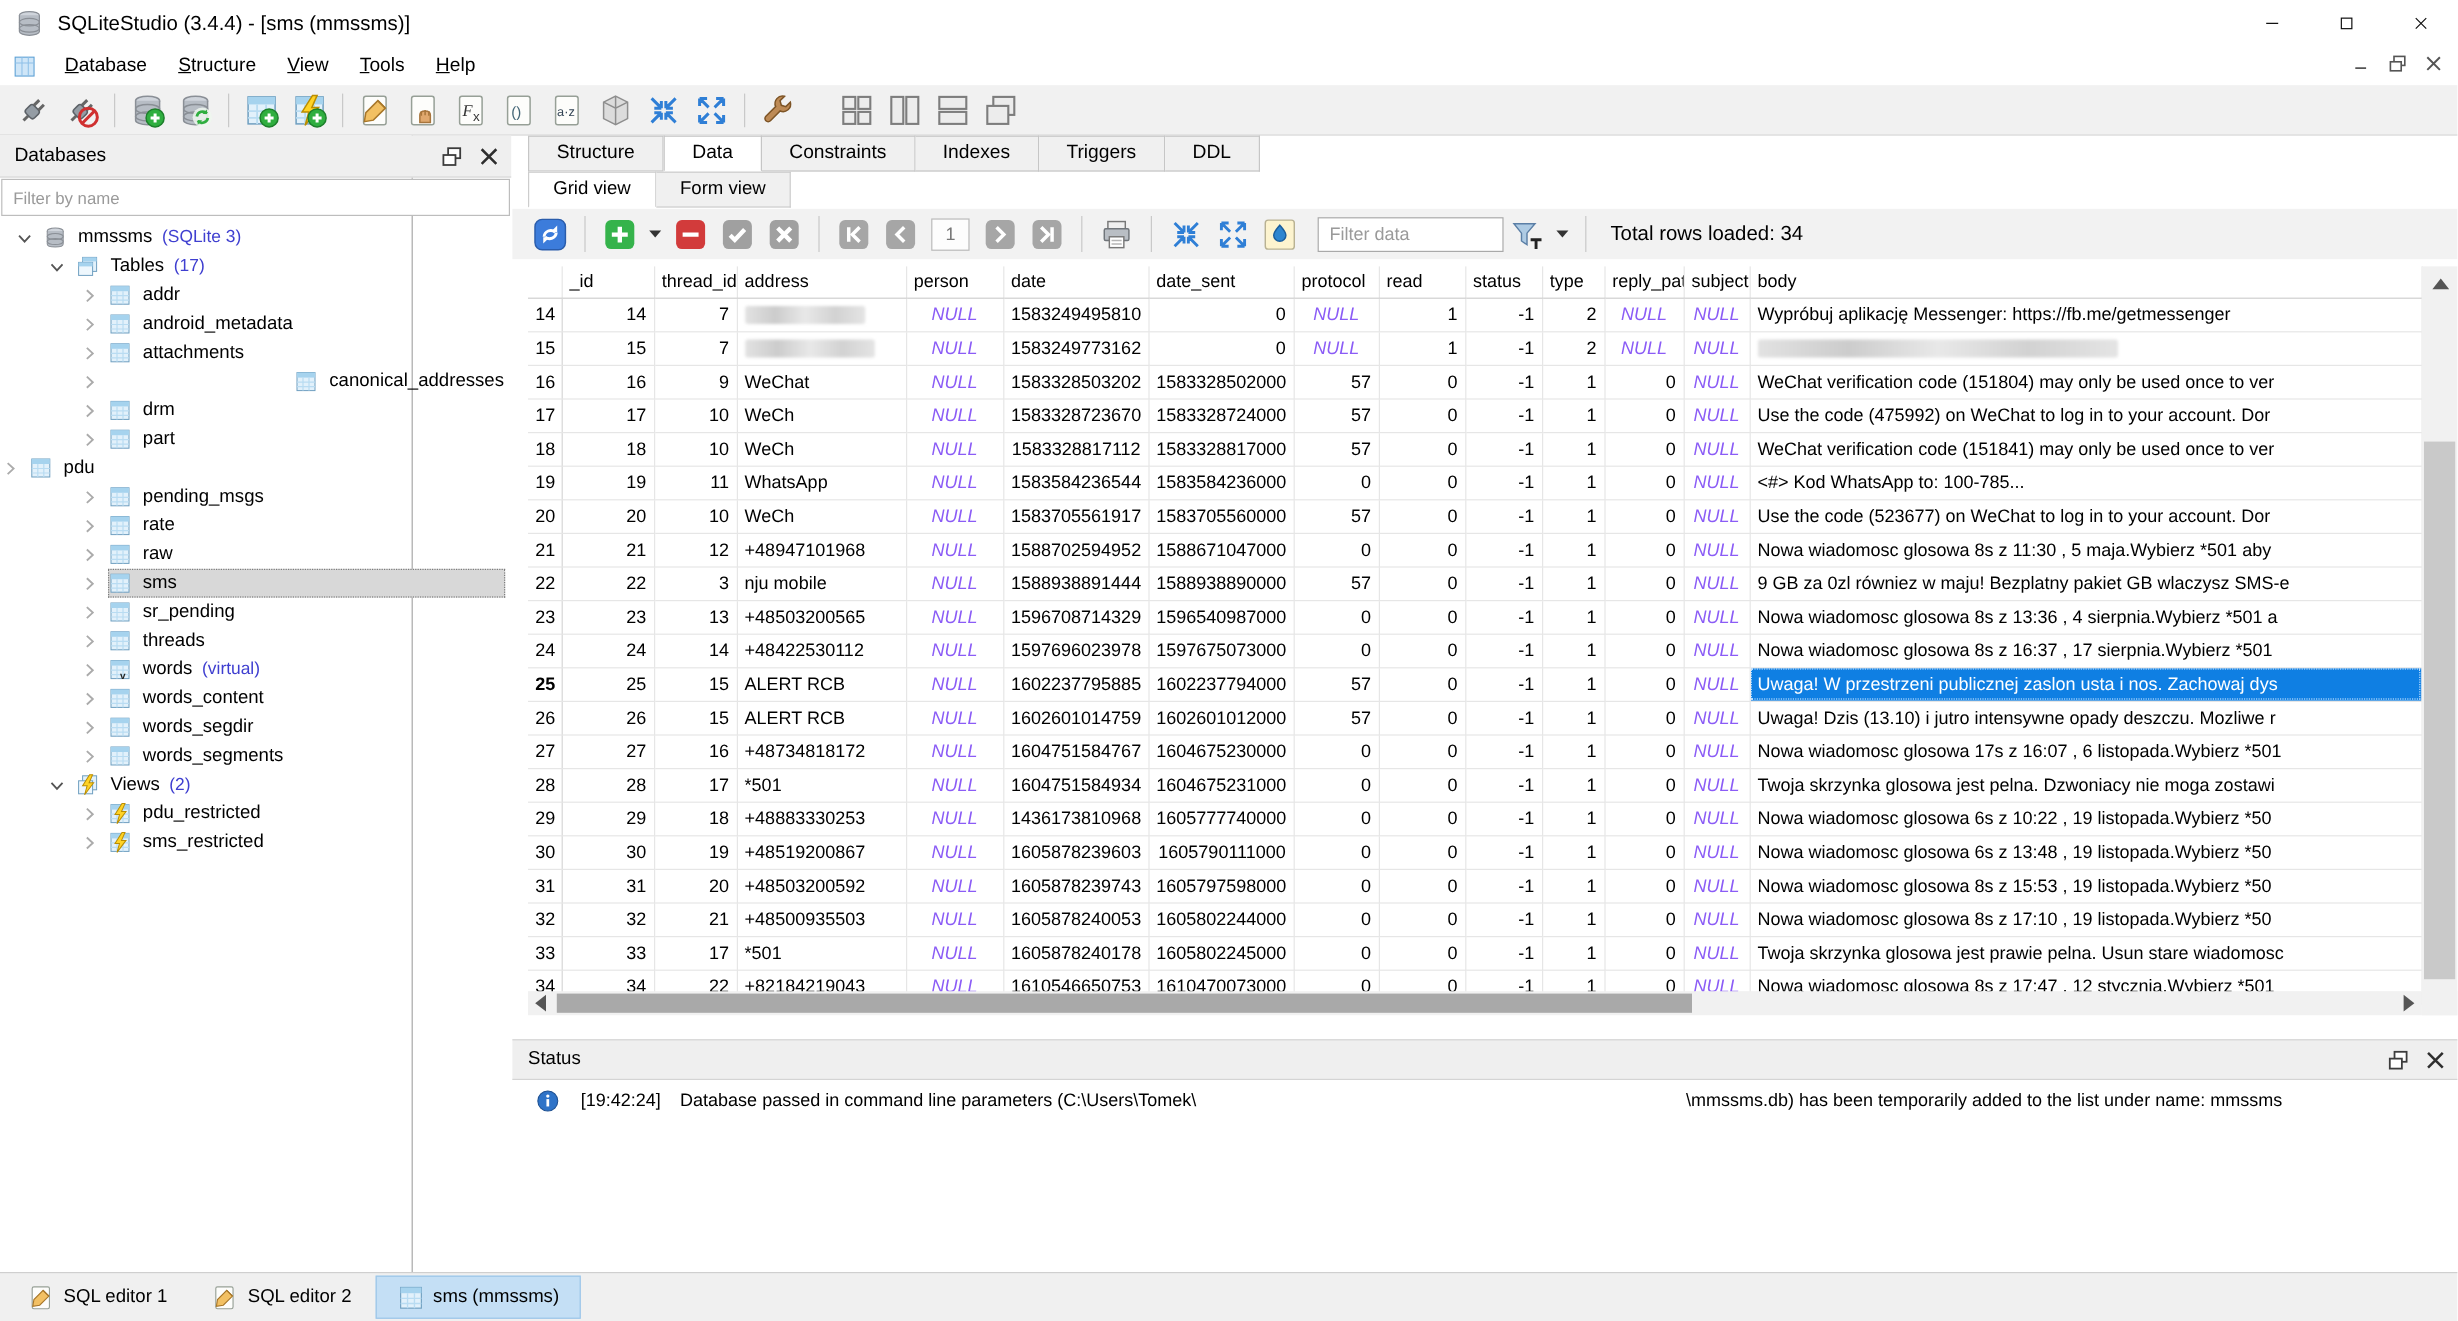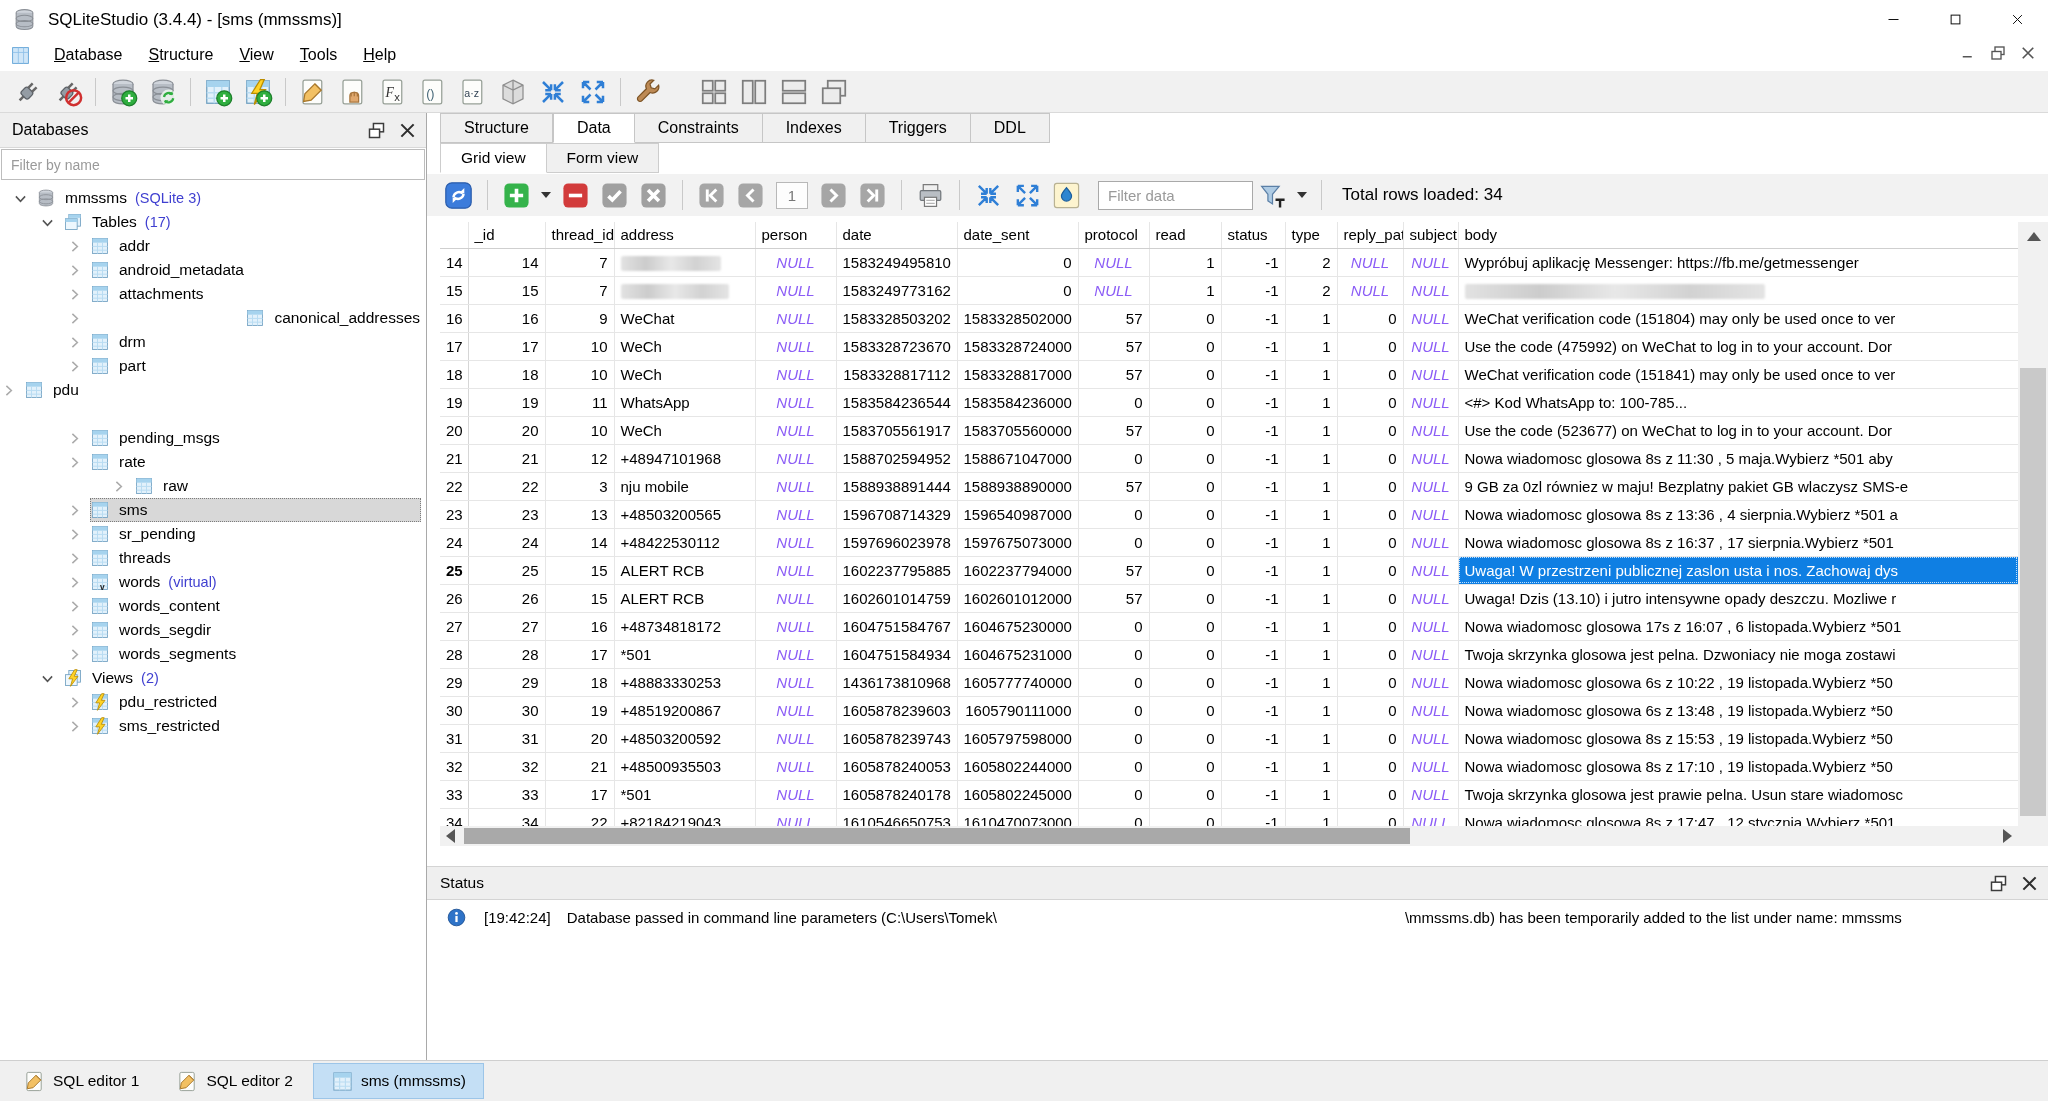--- a/index.html
+++ b/index.html
@@ -24,21 +24,21 @@
   #mdi-controls { position:absolute; right:10px; top:44px; display:flex; gap:10px; }
   .mdi-btn { width:20px; height:18px; }
 
   
   #toolbar { left:0; top:71px; width:2048px; height:42px; background:#f1f1f1; border-bottom:1px solid #dadada; display:flex; align-items:center; padding-left:8px; }
   .tb-icon { width:30px; height:30px; margin:0 5px; }
   .tb-sep { width:1px; height:28px; background:#c9c9c9; margin:0 7px; }
   .tb-gap { width:26px; }
 
   
-  #sidebar { left:0; top:113px; width:427px; height:947px; border-right:1px solid #a9a9a9; background:#fff; }
+  #sidebar { left:0; top:113px; width:344px; height:947px; border-right:1px solid #a9a9a9; background:#fff; }
   #db-header { position:absolute; left:0; top:0; width:426px; height:35px; background:#efefef; border-bottom:1px solid #d8d8d8; display:flex; align-items:center; }
   #db-title { margin-left:12px; font-size:16px; }
   #db-header-icons { position:absolute; right:8px; display:flex; gap:10px; }
   .hdr-ico { width:21px; height:21px; }
   #db-filter { position:absolute; left:1px; top:36px; width:424px; height:31px; border:1px solid #bdbdbd; padding:0 9px; font-size:14px; font-family:"Liberation Sans",sans-serif; color:#14532d; }
   #db-filter::placeholder { color:#9a9a9a; }
   #tree { position:absolute; left:0; top:70px; width:426px; bottom:0; overflow:hidden; padding-top:3px; }
   .tree-row { height:24px; display:flex; align-items:center; font-size:15.5px; }
   .tree-exp { width:17px; height:17px; flex:none; margin-right:7px; }
   .tree-ico { width:20px; height:20px; flex:none; margin-right:9px; }
@@ -503,21 +503,21 @@
           <span class="tree-ico">
             <svg viewBox="0 0 24 24">
               <rect x="3" y="3" width="18" height="18" fill="#e2f1fb" stroke="#6f9fc0"></rect>
               <rect x="3" y="3" width="18" height="5" fill="#a6d3ee"></rect>
               <path d="M3 12.5h18M3 17h18M9 8v13M15 8v13" stroke="#b9dcf2" stroke-width="1.2" fill="none"></path>
             </svg>
           </span>
           <span>pdu</span>
         </span>
       </div>
-      <div class="tree-row" style="padding-left: 66px; margin-top: 24px;">
+      <div class="tree-row" style="padding-left: 66px;">
         <span class="tree-exp">
           <svg viewBox="0 0 24 24">
             <path d="M9 5.5l7 6.5-7 6.5" stroke="#ababab" stroke-width="2.2" fill="none"></path>
           </svg>
         </span>
         <span class="tree-hl">
           <span class="tree-ico">
             <svg viewBox="0 0 24 24">
               <rect x="3" y="3" width="18" height="18" fill="#e2f1fb" stroke="#6f9fc0"></rect>
               <rect x="3" y="3" width="18" height="5" fill="#a6d3ee"></rect>
@@ -537,21 +537,21 @@
           <span class="tree-ico">
             <svg viewBox="0 0 24 24">
               <rect x="3" y="3" width="18" height="18" fill="#e2f1fb" stroke="#6f9fc0"></rect>
               <rect x="3" y="3" width="18" height="5" fill="#a6d3ee"></rect>
               <path d="M3 12.5h18M3 17h18M9 8v13M15 8v13" stroke="#b9dcf2" stroke-width="1.2" fill="none"></path>
             </svg>
           </span>
           <span>rate</span>
         </span>
       </div>
-      <div class="tree-row" style="padding-left: 66px; margin-left: 44px;">
+      <div class="tree-row" style="padding-left: 66px;">
         <span class="tree-exp">
           <svg viewBox="0 0 24 24">
             <path d="M9 5.5l7 6.5-7 6.5" stroke="#ababab" stroke-width="2.2" fill="none"></path>
           </svg>
         </span>
         <span class="tree-hl">
           <span class="tree-ico">
             <svg viewBox="0 0 24 24">
               <rect x="3" y="3" width="18" height="18" fill="#e2f1fb" stroke="#6f9fc0"></rect>
               <rect x="3" y="3" width="18" height="5" fill="#a6d3ee"></rect>

